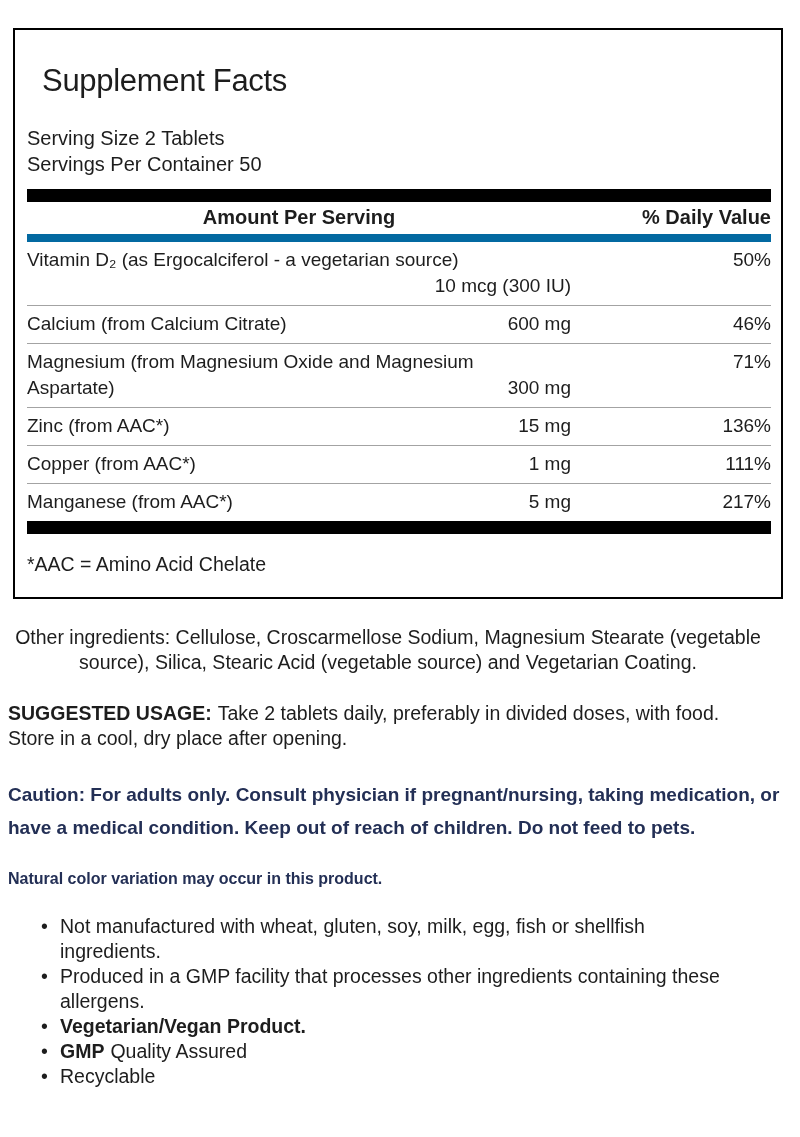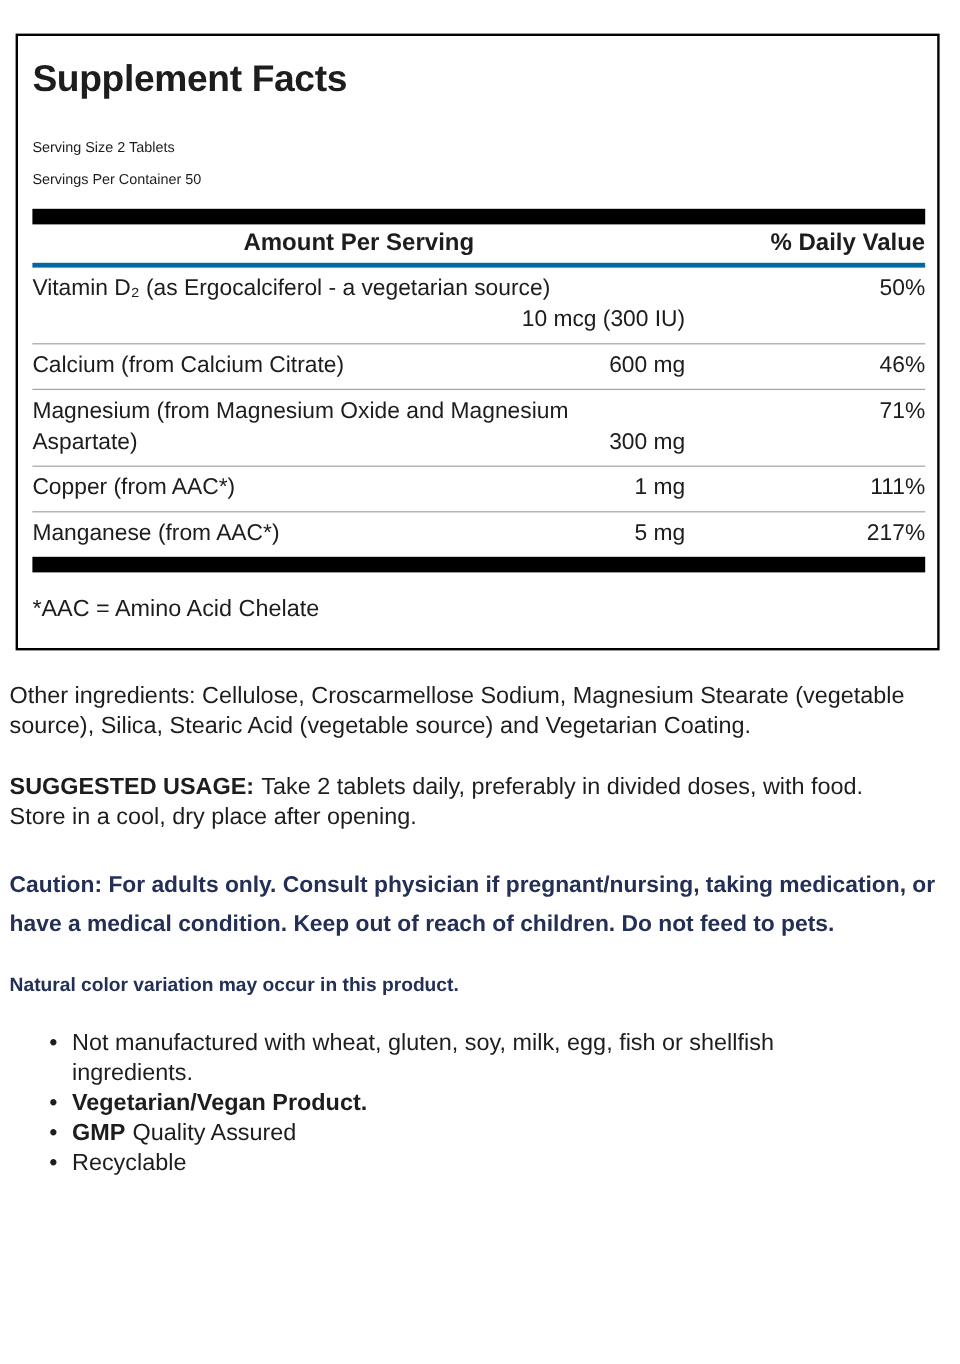--- a/index.html
+++ b/index.html
@@ -15,37 +15,37 @@
   }
 
   
   .panel {
     width: 770px;
     margin: 28px 0 0 13px;
     border: 2px solid #000;
     padding: 18px 10px 20px 12px;
   }
   .panel-title {
-    margin: 0;
+    margin: 15px;
     font-size: 31px;
     line-height: 36px;
-    font-weight: bold;
+    font-weight: normal;
     letter-spacing: -0.3px;
   }
-  .serving { margin-top: 26px; font-size: 12px; line-height: 26px; }
+  .serving { margin-top: 26px; font-size: 20px; line-height: 26px; }
   .bar { height: 13px; background: #000; }
   .bar-top { margin-top: 12px; }
 
   .phead {
     display: grid;
     grid-template-columns: 1fr 170px 200px;
     font-size: 20px;
     font-weight: bold;
     padding: 4px 0 5px;
-    border-bottom: 4px solid #0369a1;
+    border-bottom: 8px solid #0369a1;
   }
   .phead .h-amt { grid-column: 1 / 3; text-align: center; }
   .phead .h-dv  { grid-column: 3; text-align: right; }
 
   .srow {
     display: grid;
     grid-template-columns: 1fr 170px 200px;
     font-size: 19px;
     line-height: 26px;
     padding: 5px 0 6px;
@@ -58,21 +58,21 @@
   .srow.pos-newline .nm  { grid-column: 1 / 3; }
   .srow.pos-newline .amt { grid-column: 1 / 3; grid-row: 2; }
   .srow.pos-bottom  .nm  { grid-column: 1 / 3; }
   .srow.pos-bottom  .amt { grid-column: 2; align-self: end; }
 
   .footnote { margin-top: 18px; font-size: 19.5px; line-height: 25px; }
 
   
   .lower { margin: 26px 10px 0 8px; font-size: 19.5px; line-height: 25px; }
   .para { margin: 0; }
-  .oi { max-width: 760px; margin-top: 0; }
+  .oi { max-width: 760px; margin-top: 0; text-align: center; }
   .su { max-width: 760px; margin-top: 26px; }
   .su-label { font-weight: bold; margin-right: 6px; }
   .st { }
   .caution {
     margin-top: 27px;
     color: var(--navy);
     font-weight: bold;
     font-size: 19px;
     line-height: 33px;
     max-width: 790px;
@@ -115,20 +115,25 @@
     <span class="dvv">46%</span>
   </div>
 
   <div class="srow pos-bottom">
     <span class="nm">Magnesium (from Magnesium Oxide and Magnesium
 Aspartate)</span>
     <span class="amt">300 mg</span>
     <span class="dvv">71%</span>
   </div>
 
+  <div class="srow pos-inline">
+    <span class="nm">Zinc (from AAC*)</span>
+    <span class="amt">15 mg</span>
+    <span class="dvv">136%</span>
+  </div>
 
   <div class="srow pos-inline">
     <span class="nm">Copper (from AAC*)</span>
     <span class="amt">1 mg</span>
     <span class="dvv">111%</span>
   </div>
 
   <div class="srow pos-inline">
     <span class="nm">Manganese (from AAC*)</span>
     <span class="amt">5 mg</span>
@@ -148,20 +153,21 @@
 
   <p class="para st">Store in a cool, dry place after opening.</p>
 
   <p class="para caution">Caution: For adults only. Consult physician if pregnant/nursing, taking medication, or have a medical condition. Keep out of reach of children. Do not feed to pets.</p>
 
   <p class="para note">Natural color variation may occur in this product.</p>
 
   <ul class="blist">
   <li><span class="b-lead"></span><span class="b-text">Not manufactured with wheat, gluten, soy, milk, egg, fish or shellfish ingredients.</span></li>
 
+  <li><span class="b-lead"></span><span class="b-text">Produced in a GMP facility that processes other ingredients containing these allergens.</span></li>
 
   <li><span class="b-lead">Vegetarian/Vegan Product.</span><span class="b-text"></span></li>
 
   <li><span class="b-lead">GMP</span><span class="b-text">Quality Assured</span></li>
 
   <li><span class="b-lead"></span><span class="b-text">Recyclable</span></li>
 </ul>
 </div>
 
 </body></html>

